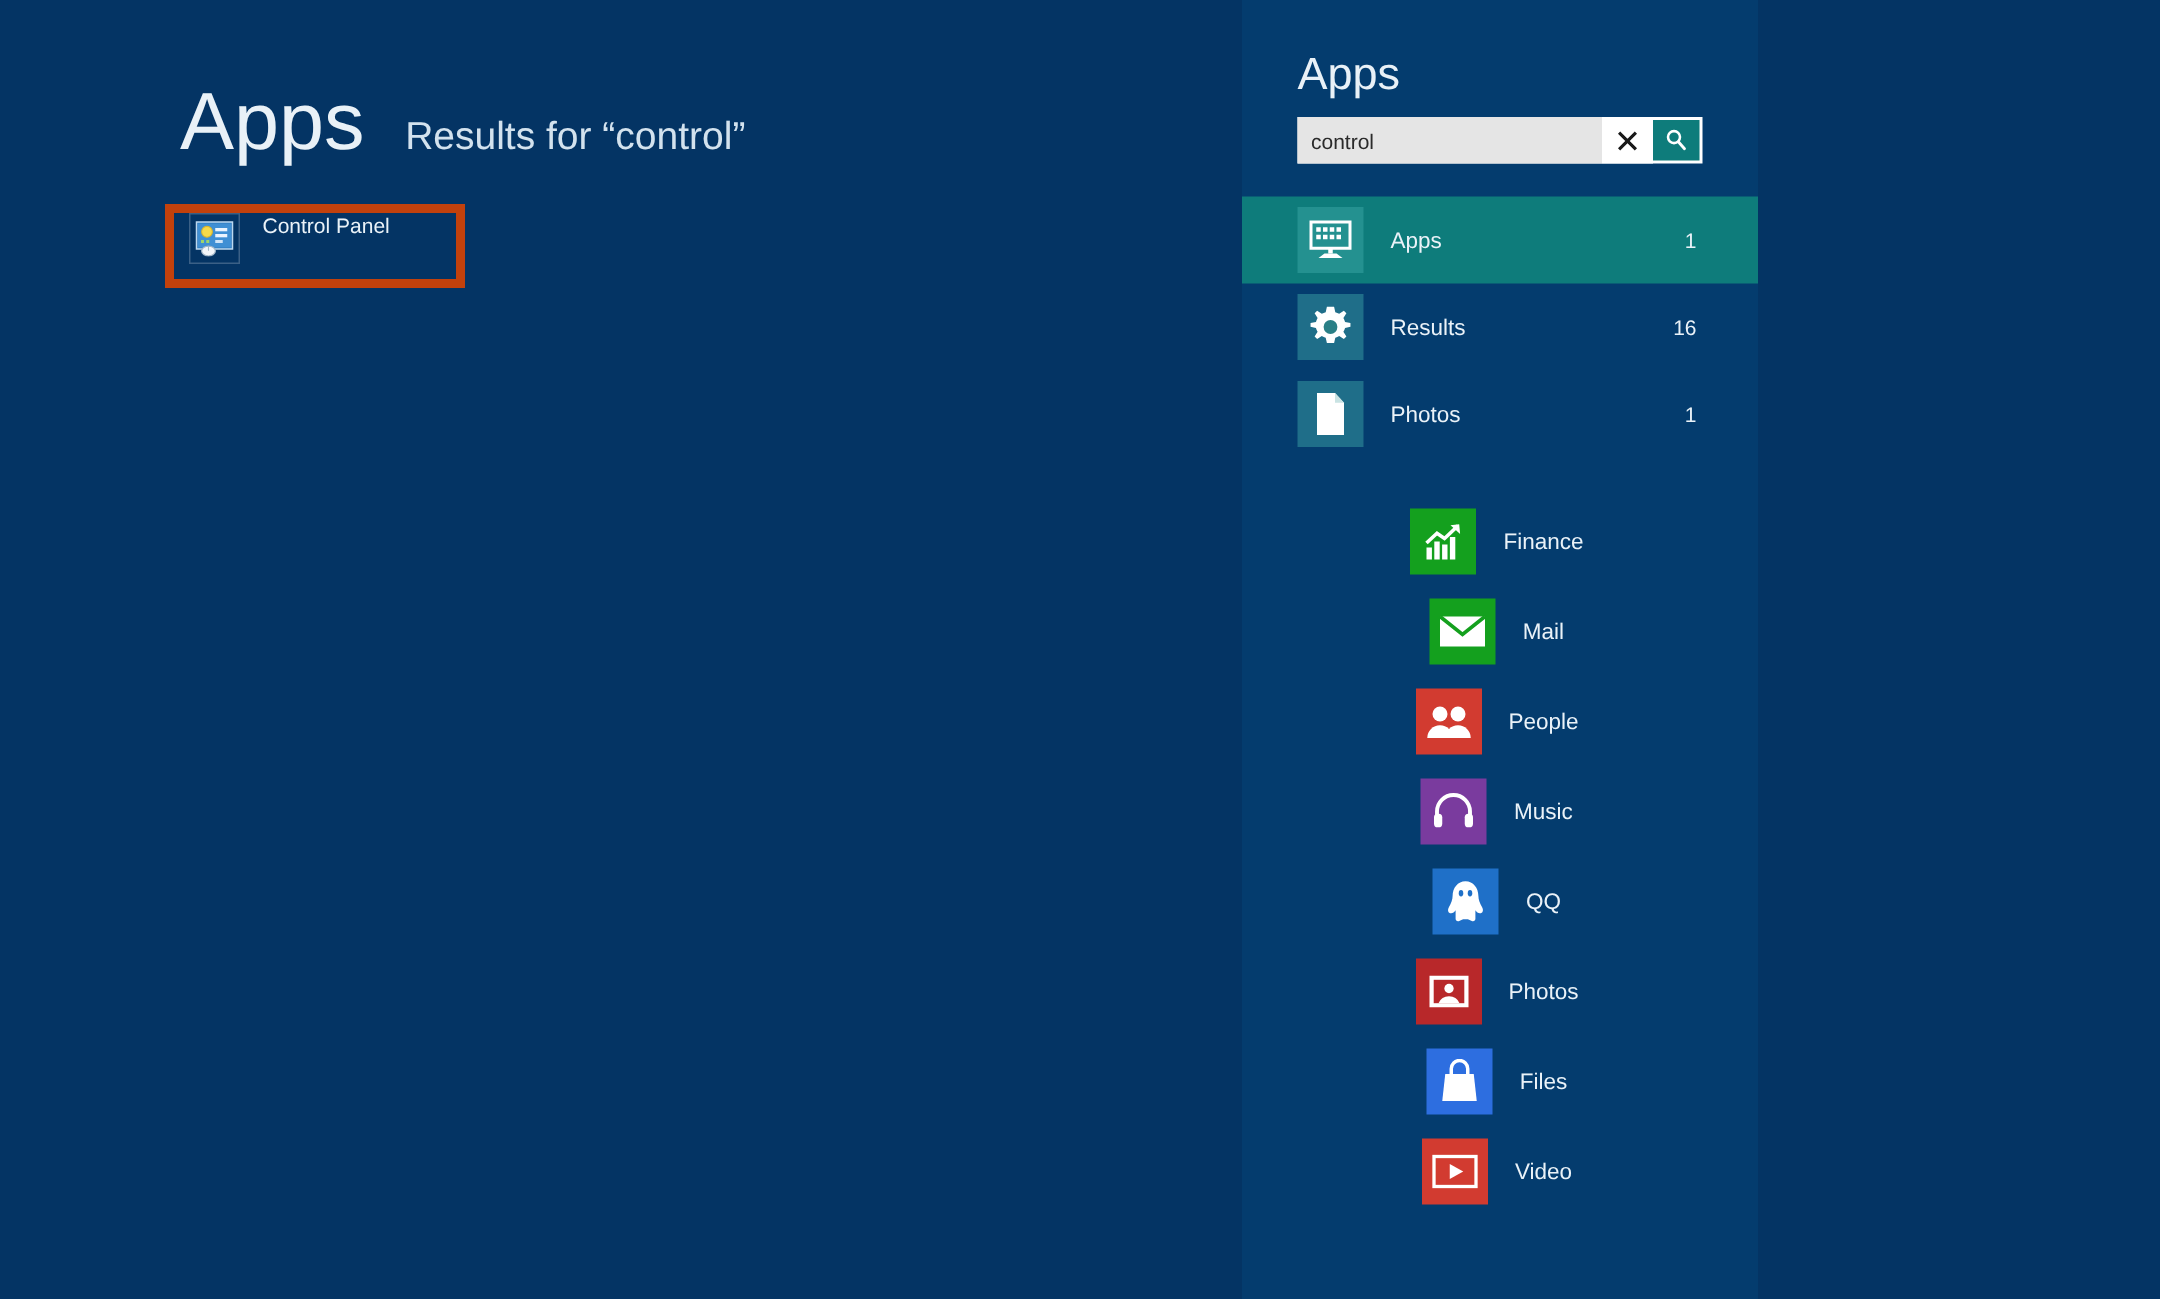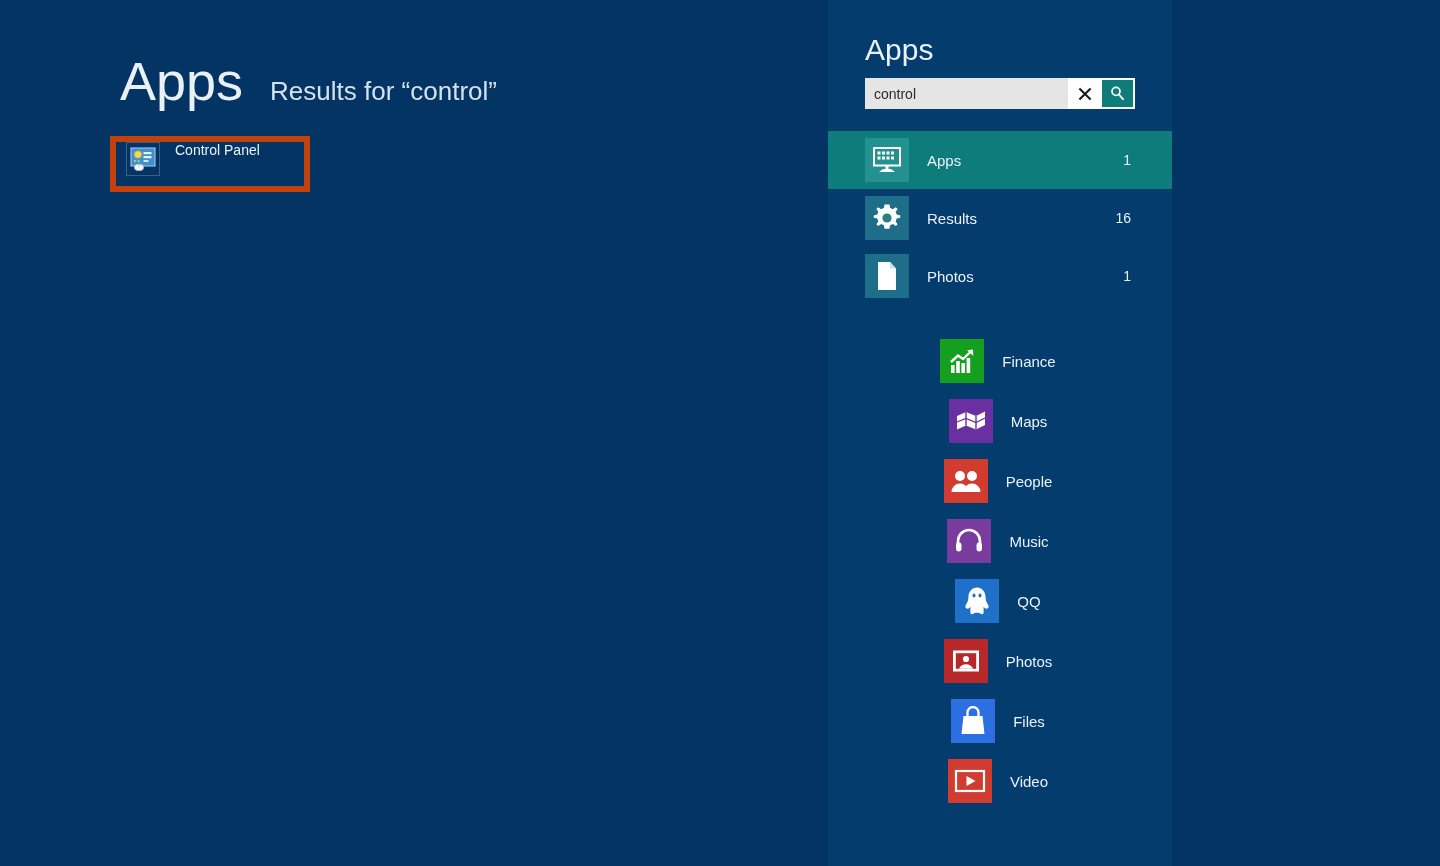--- a/index.html
+++ b/index.html
@@ -213,31 +213,30 @@
             <rect x="9.2" y="15" width="3.6" height="12" fill="#ffffff"></rect>
             <rect x="14.4" y="17" width="3.6" height="10" fill="#ffffff"></rect>
             <rect x="19.6" y="12" width="3.6" height="15" fill="#ffffff"></rect>
             <path d="M4 16 L11 9.5 L16 13 L25 4.5" fill="none" stroke="#ffffff" stroke-width="2.4"></path>
             <path d="M25.8 3.5 L26.4 10 L20 4.2 Z" fill="#ffffff"></path>
           </svg>
         </div>
         <div class="app-label">Finance</div>
       </div>
 
-
-      <div class="app-row">
-        <div class="app-icon" style="background:#6a2fa0">
-          <svg width="32" height="26" viewBox="0 0 32 26">
-            <path fill="#ffffff" d="M2 8 L11 4 L21 8 L30 3.5 L30 17 L21 21.5 L11 17.5 L2 21.5 Z"></path>
-            <path d="M11 4 L11 17.5 M21 8 L21 21.5" stroke="#6a2fa0" stroke-width="1.4"></path>
-            <path d="M2 14 L11 10.5 L21 14.5 L30 10" stroke="#6a2fa0" stroke-width="1.2" fill="none"></path>
-          </svg>
-        </div>
-        <div class="app-label">Maps</div>
-      </div>
+      <div class="app-row">
+        <div class="app-icon" style="background:#14a01e">
+          <svg width="32" height="24" viewBox="0 0 32 24">
+            <rect x="1" y="2" width="30" height="20" fill="#ffffff"></rect>
+            <path d="M1 2 L16 14 L31 2" fill="none" stroke="#14a01e" stroke-width="2.4"></path>
+          </svg>
+        </div>
+        <div class="app-label">Mail</div>
+      </div>
+
 
       <div class="app-row">
         <div class="app-icon" style="background:#d23b30">
           <svg width="32" height="26" viewBox="0 0 32 26">
             <circle cx="10" cy="8" r="5" fill="#ffffff"></circle>
             <circle cx="22" cy="8" r="5" fill="#ffffff"></circle>
             <path d="M1.5 24 A8.5 8.5 0 0 1 18.5 24 Z" fill="#ffffff"></path>
             <path d="M13.5 24 A8.5 8.5 0 0 1 30.5 24 Z" fill="#ffffff"></path>
           </svg>
         </div>

